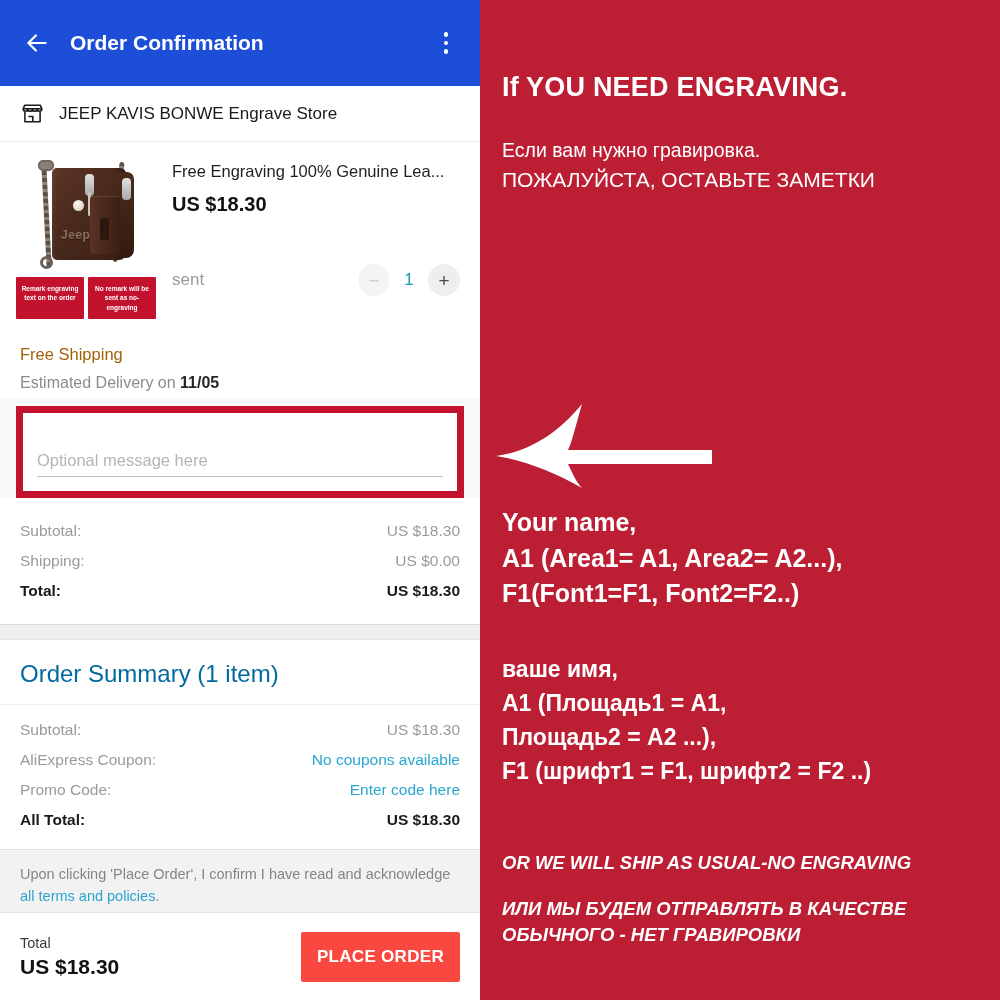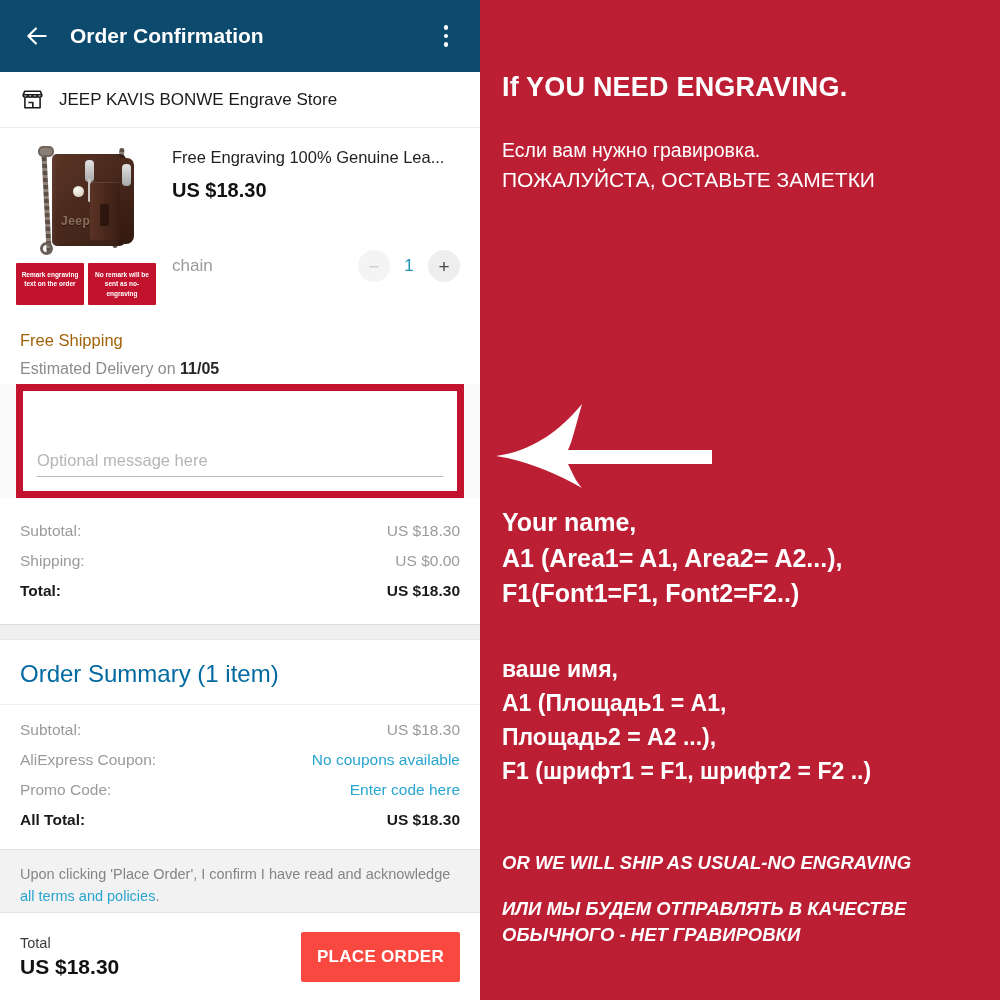--- a/index.html
+++ b/index.html
@@ -14,21 +14,21 @@
   
   .app-pane {
     position: relative;
     width: 480px; height: 1000px;
     background: #fafafa;
     overflow: hidden;
   }
 
   
   .appbar {
-    height: 72px; background: #0c4a6e;
+    height: 86px; background: #1d4ed8;
     display: flex; align-items: center;
     padding: 0 14px;
   }
   .back-btn {
     width: 46px; height: 46px;
     display: flex; align-items: center; justify-content: center;
   }
   .appbar-title {
     flex: 1; color: #ffffff;
     font-size: 21px; font-weight: bold;
@@ -156,24 +156,24 @@
   .qty { min-width: 26px; text-align: center; font-size: 17px; color: #2196b4; }
 
   
   .ship-block { background:#ffffff; padding: 16px 20px 6px 20px; }
   .ship-free { color: #a16207; font-size: 16.5px; }
   .ship-eta { margin-top: 10px; font-size: 16px; color: #8c8c8c; }
   .ship-eta b { color: #262626; font-weight: bold; }
 
   
   .msg-highlight {
-    margin: 0 16px 0 16px;
+    margin: 8px 16px 0 16px;
     border: 7px solid #c3122e;
     background: #ffffff;
-    height: 114px;
+    height: 92px;
     position: relative;
   }
   .msg-input {
     position: absolute; left: 14px; right: 14px; bottom: 14px;
     border: none; border-bottom: 1.5px solid #bdbdbd;
     font-size: 16.5px; color: #333; background: transparent;
     padding: 3px 0 6px 0; outline: none;
     font-family: "Liberation Sans", sans-serif;
   }
   .msg-input::placeholder { color: #b5b5b5; }
@@ -283,21 +283,21 @@
           <div class="banner-row">
             <div class="banner">Remark engraving text on the order</div>
             <div class="banner">No remark will be sent as no-engraving</div>
           </div>
         </div>
 
         <div class="product-info">
           <div class="product-title">Free Engraving 100% Genuine Lea...</div>
           <div class="product-price">US $18.30</div>
           <div class="variant-row">
-            <div class="variant-name">chain</div>
+            <div class="variant-name">sent</div>
             <div class="stepper">
               <div class="step-btn step-minus">−</div>
               <div class="qty">1</div>
               <div class="step-btn step-plus">+</div>
             </div>
           </div>
         </div>
       </div>
     </div>
 

